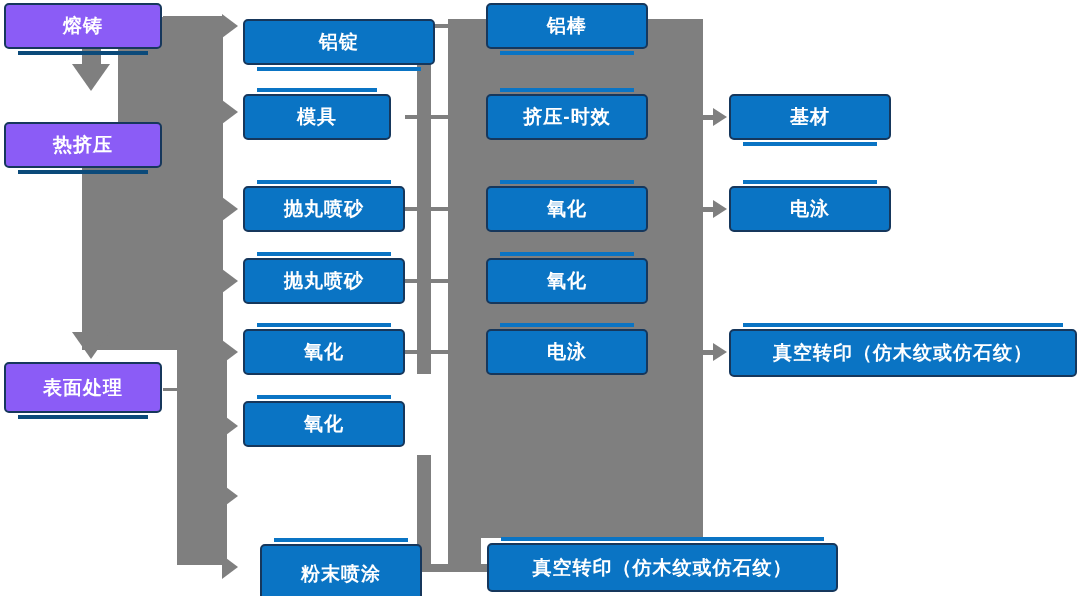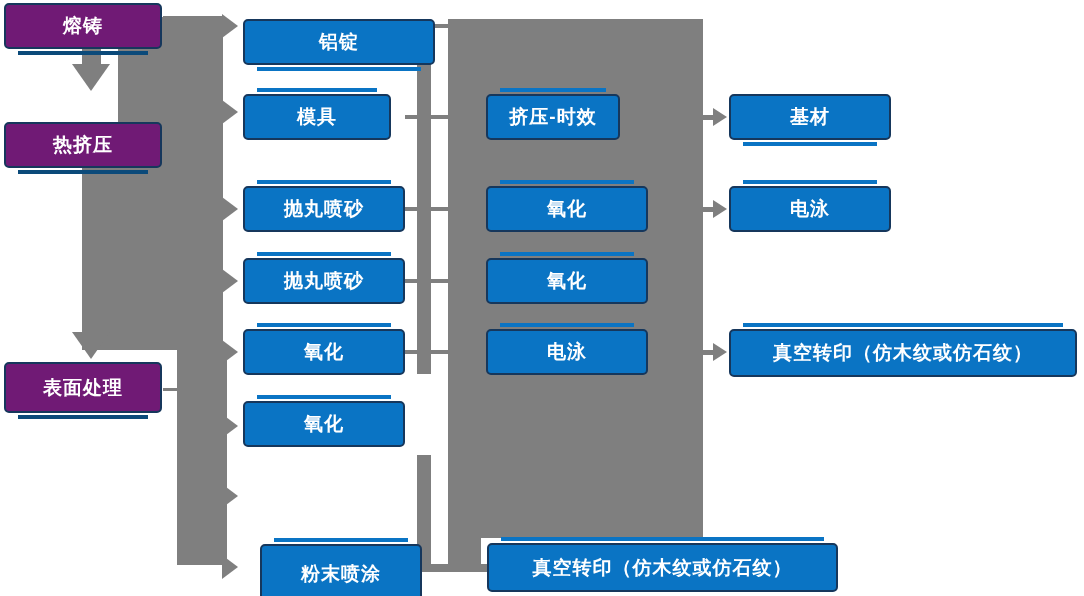--- a/index.html
+++ b/index.html
@@ -17,21 +17,21 @@
     border-left:19px solid transparent;border-right:19px solid transparent;
     border-top:27px solid #7f7f7f;}
   
   .node{
     position:absolute;z-index:2;box-sizing:border-box;
     background:#0a74c4;border:2px solid #16375c;border-radius:5px;
     color:#ffffff;font-size:19px;font-weight:600;letter-spacing:1px;
     display:flex;align-items:center;justify-content:center;text-align:center;
     white-space:nowrap;
   }
-  .node.dark{background:#701a75;}
+  .node.dark{background:#8b5cf6;}
   .node.sliver-top::before,.node.sliver-bottom::before{
     content:"";position:absolute;left:12px;right:12px;height:4px;background:#0a74c4;
   }
   .node.sliver-top::before{top:-8px;}
   .node.sliver-bottom::before{bottom:-8px;}
   .node.dark.sliver-bottom::before{background:#0b4a7a;}
 </style>
 </head>
 <body>
 
@@ -89,21 +89,22 @@
   <div class="node dark sliver-bottom" style="left:4px;top:362px;width:158px;height:51px;">表面处理</div>
 
   <div class="node sliver-bottom" style="left:243px;top:3px;width:192px;height:46px;margin-top:16px;">铝锭</div>
   <div class="node sliver-top" style="left:243px;top:94px;width:148px;height:46px;">模具</div>
   <div class="node sliver-top" style="left:243px;top:186px;width:162px;height:46px;">抛丸喷砂</div>
   <div class="node sliver-top" style="left:243px;top:258px;width:162px;height:46px;">抛丸喷砂</div>
   <div class="node sliver-top" style="left:243px;top:329px;width:162px;height:46px;">氧化</div>
   <div class="node sliver-top" style="left:243px;top:401px;width:162px;height:46px;">氧化</div>
   <div class="node sliver-top" style="left:260px;top:544px;width:162px;height:60px;">粉末喷涂</div>
 
-  <div class="node sliver-top" style="left:486px;top:94px;width:134px;height:46px;">挤压-时效</div>
+  <div class="node sliver-bottom" style="left:486px;top:3px;width:162px;height:46px;">铝棒</div>
+  <div class="node sliver-top" style="left:486px;top:94px;width:162px;height:46px;">挤压-时效</div>
   <div class="node sliver-top" style="left:486px;top:186px;width:162px;height:46px;">氧化</div>
   <div class="node sliver-top" style="left:486px;top:258px;width:162px;height:46px;">氧化</div>
   <div class="node sliver-top" style="left:486px;top:329px;width:162px;height:46px;">电泳</div>
   <div class="node sliver-top" style="left:487px;top:543px;width:351px;height:49px;">真空转印（仿木纹或仿石纹）</div>
 
   <div class="node sliver-bottom" style="left:729px;top:94px;width:162px;height:46px;">基材</div>
   <div class="node sliver-top" style="left:729px;top:186px;width:162px;height:46px;">电泳</div>
   <div class="node sliver-top" style="left:729px;top:329px;width:348px;height:48px;">真空转印（仿木纹或仿石纹）</div>
 
 </div>

